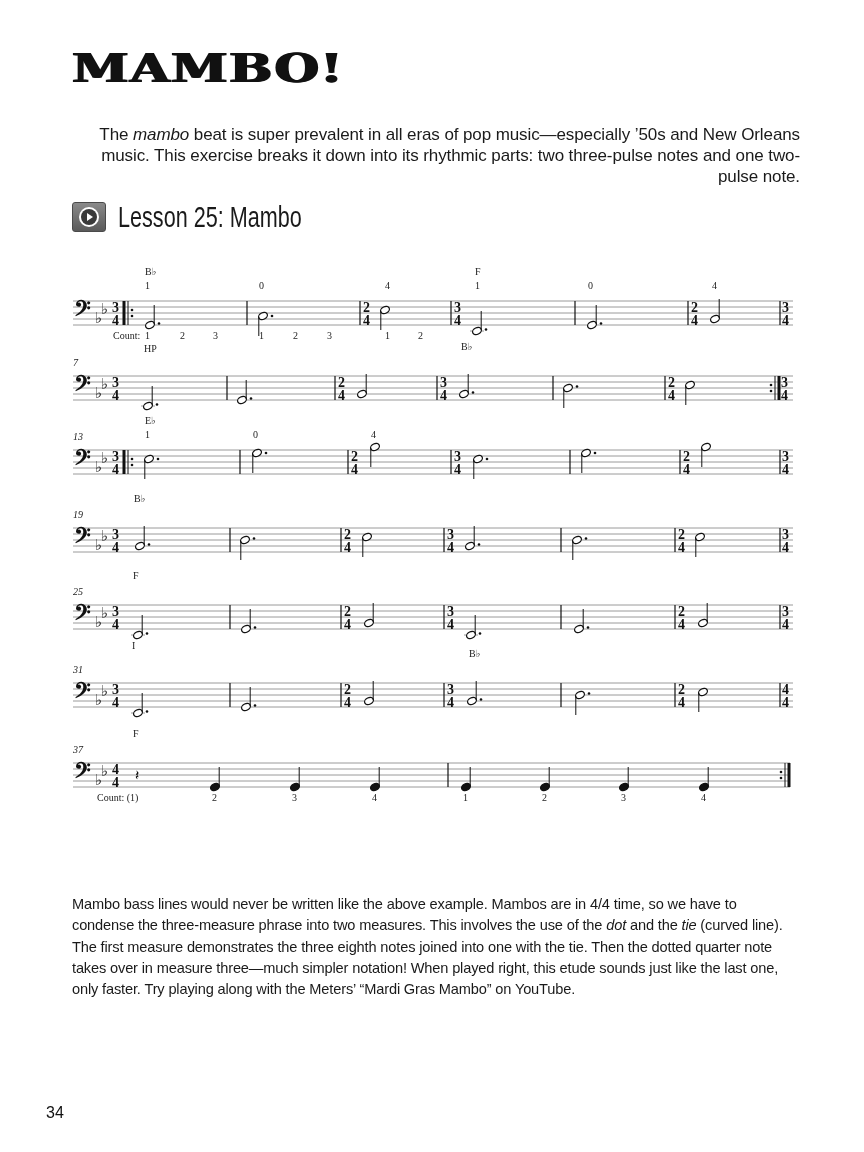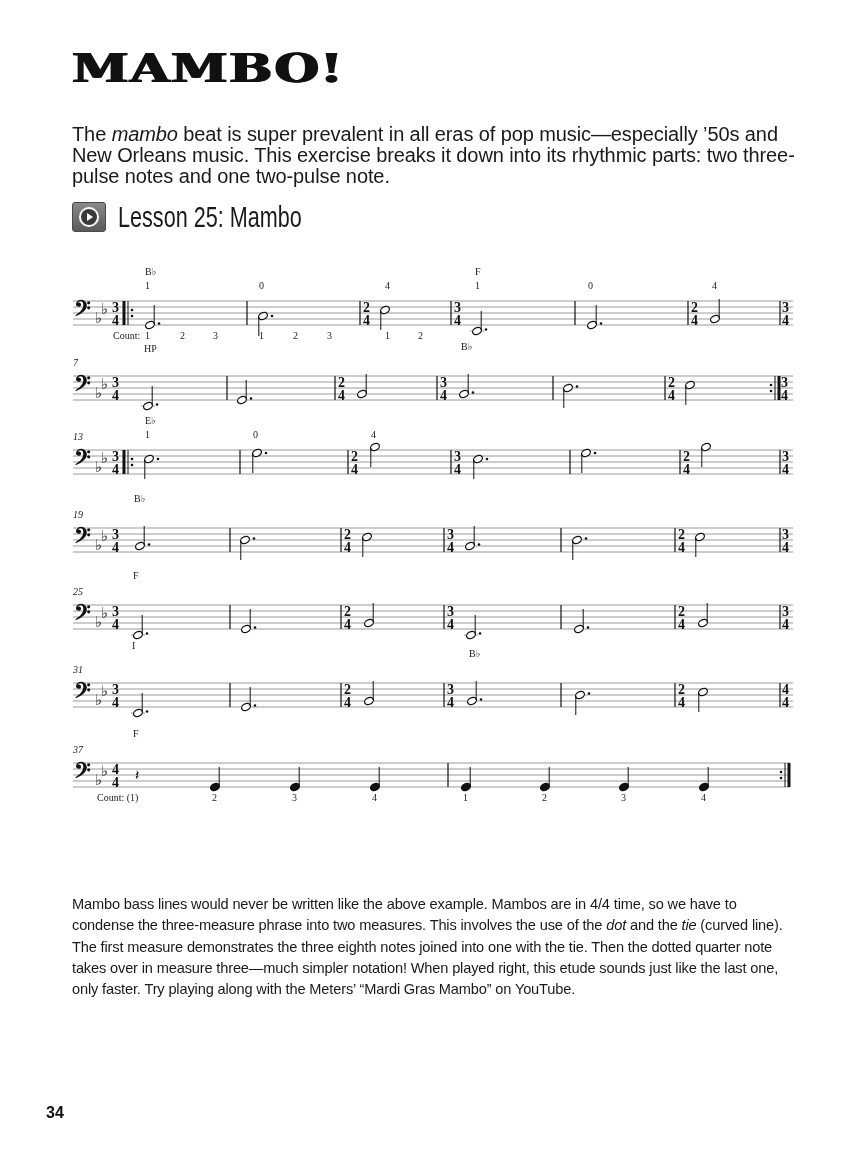--- a/index.html
+++ b/index.html
@@ -4,39 +4,39 @@
 <style>
   html, body { margin: 0; padding: 0; background: #ffffff; }
   body { width: 864px; height: 1152px; position: relative; overflow: hidden; font-family: "Liberation Sans", sans-serif; color: #1a1a1a; }
   .abs { position: absolute; }
   .page-title {
     left: 72px; top: 44px; font-family: "DejaVu Serif", serif; font-weight: 900; font-size: 40px;
     letter-spacing: 1px; color: #111; transform: scaleX(1.28); transform-origin: left top;
     text-shadow: 1px 0 0 #111, -1px 0 0 #111;
   }
   .intro {
-    left: 72px; top: 124px; width: 728px; font-size: 20px; line-height: 21px; letter-spacing: -0.1px;
+    left: 72px; top: 124px; width: 728px; font-size: 17px; line-height: 21px; letter-spacing: -0.1px; text-align: right;
   }
   .lesson-header { left: 72px; top: 200px; display: flex; align-items: center; gap: 12px; }
   .play-btn {
     width: 34px; height: 30px; border-radius: 3px; background: linear-gradient(#8a8a8a, #5a5a5a);
     display: flex; align-items: center; justify-content: center; box-sizing: border-box; border: 1px solid #4a4a4a;
   }
   .play-circle { width: 20px; height: 20px; border-radius: 50%; background: #fff; display: flex; align-items: center; justify-content: center; }
   .play-circle-inner { width: 16px; height: 16px; border-radius: 50%; background: #3a3a3a; position: relative; }
   .play-circle-inner::after { content: ""; position: absolute; left: 6px; top: 4px; border-left: 6px solid #fff; border-top: 4px solid transparent; border-bottom: 4px solid transparent; }
   .lesson-title {
     font-family: "Liberation Sans Narrow", "Liberation Sans", sans-serif; font-size: 30px; color: #1a1a1a;
     transform: scaleX(0.72); transform-origin: left center; letter-spacing: 0px; white-space: nowrap;
   }
   .notation { left: 0; top: 0; width: 864px; height: 860px; }
   .outro {
     left: 72px; top: 894px; width: 730px; font-size: 14.6px; line-height: 21.3px; letter-spacing: -0.15px;
   }
-  .page-number { left: 46px; top: 1104px; font-size: 16px; font-weight: bold; color: #111; }
+  .page-number { left: 46px; top: 1104px; font-size: 16px; font-weight: normal; color: #111; }
   svg text { font-family: "Liberation Serif", serif; }
 </style>
 </head>
 <body>
 
 <div class="abs page-title">MAMBO!</div>
 
 <div class="abs intro"><span>The </span><em>mambo</em><span> beat is super prevalent in all eras of pop music—especially ’50s and New Orleans music. This exercise breaks it down into its rhythmic parts: two three-pulse notes and one two-pulse note.</span></div>
 
 <div class="abs lesson-header">

